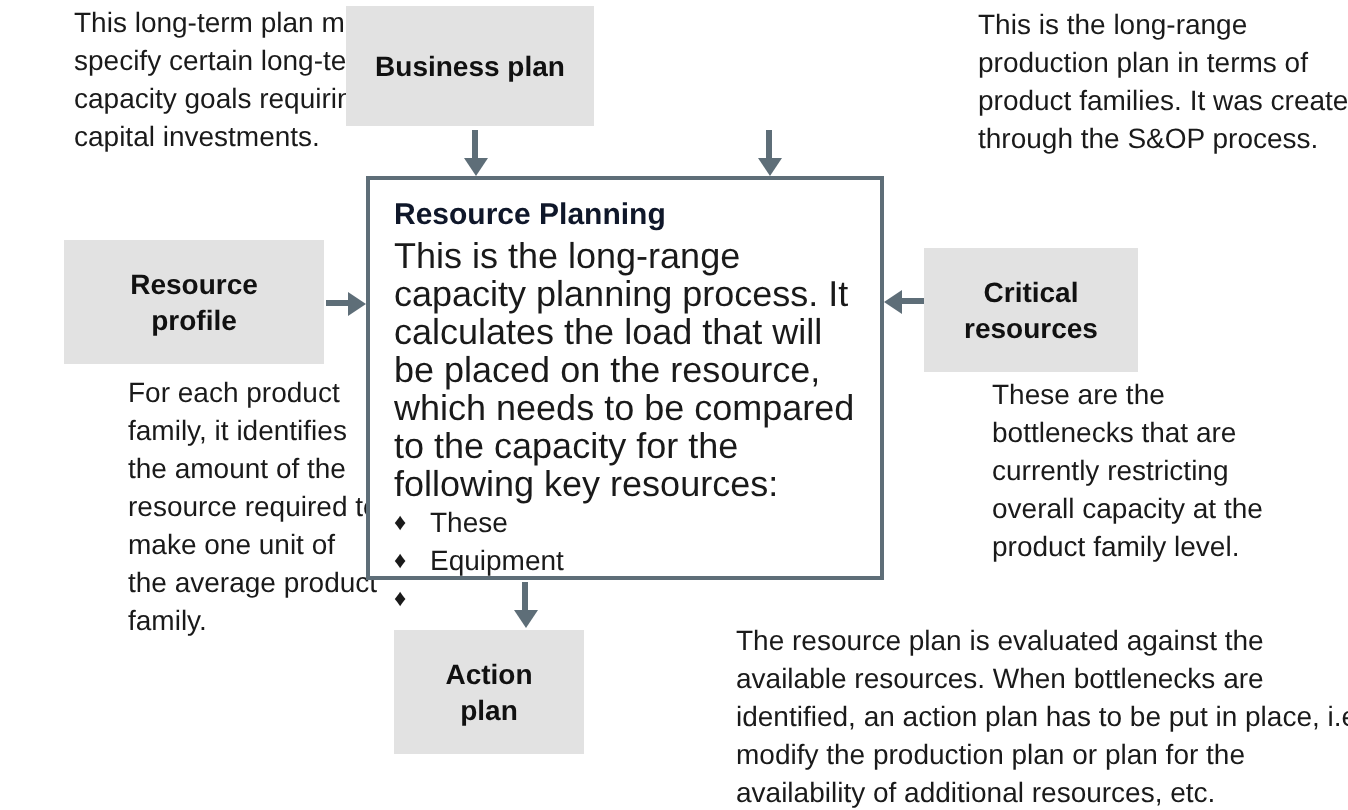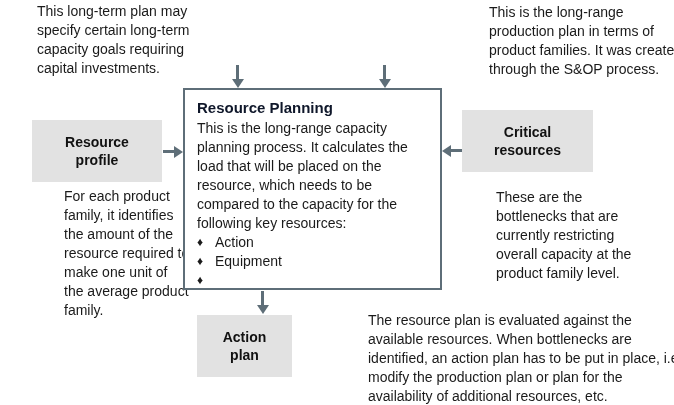--- a/index.html
+++ b/index.html
@@ -40,21 +40,21 @@
   }
   .gbox .lbl {
     font-weight: bold;
     font-size: 14px;
     line-height: 18px;
     color: #111;
   }
   #box-business      { left: 173px; top: 3px;   width: 124px; height: 60px; }
   #box-production    { left: 322px; top: 3px;   width: 123px; height: 60px; }
   #box-resource-profile { left: 32px;  top: 120px; width: 130px; height: 62px; }
-  #box-critical      { left: 462px; top: 110px; width: 131px; height: 62px; }
+  #box-critical      { left: 462px; top: 124px; width: 107px; height: 62px; }
   #box-action        { left: 197px; top: 315px; width: 95px;  height: 62px; }
   #box-production .lbl       { width: 90px; }
   #box-resource-profile .lbl { width: 85px; }
   #box-critical .lbl         { width: 95px; }
   #box-action .lbl           { width: 60px; }
   
   #center-box {
     position: absolute;
     left: 183px; top: 88px;
     width: 259px; height: 202px;
@@ -63,21 +63,21 @@
     padding: 8px 10px 0 12px;
   }
   #center-box .title {
     font-weight: bold;
     font-size: 15px;
     line-height: 19px;
     margin-bottom: 2px;
     color: #0f172a;
   }
   #center-box .body {
-    font-size: 14px;
+    font-size: 18px;
     line-height: 19px;
   }
   .bullet-row {
     display: flex;
     font-size: 14px;
     line-height: 19px;
   }
   .bullet-row .glyph {
     width: 18px;
     flex: 0 0 18px;
@@ -112,20 +112,23 @@
 <body>
 
 <div id="canvas">
 
   <div class="note" id="note-business">This long-term plan may specify certain long-term capacity goals requiring capital investments.</div>
   <div class="note" id="note-production">This is the long-range production plan in terms of product families. It was created through the S&amp;OP process.</div>
   <div class="note" id="note-resource-profile">For each product family, it identifies the amount of the resource required to make one unit of the average product family.</div>
   <div class="note" id="note-critical">These are the bottlenecks that are currently restricting overall capacity at the product family level.</div>
   <div class="note" id="note-action">The resource plan is evaluated against the available resources. When bottlenecks are identified, an action plan has to be put in place, i.e., modify the production plan or plan for the availability of additional resources, etc.</div>
 
+  <div class="gbox" id="box-business">
+    <div class="lbl">Business plan</div>
+  </div>
   <div class="gbox" id="box-resource-profile">
     <div class="lbl">Resource profile</div>
   </div>
   <div class="gbox" id="box-critical">
     <div class="lbl">Critical resources</div>
   </div>
   <div class="gbox" id="box-action">
     <div class="lbl">Action plan</div>
   </div>
 
@@ -148,21 +151,21 @@
   <div class="arrow-v" id="arrow-action">
     <div class="shaft"></div>
     <div class="head"></div>
   </div>
 
   <div id="center-box">
     <div class="title">Resource Planning</div>
     <div class="body">This is the long-range capacity planning process. It calculates the load that will be placed on the resource, which needs to be compared to the capacity for the following key resources:</div>
     <div class="bullet-row">
       <span class="glyph">♦</span>
-      <span>Action</span>
+      <span>These</span>
     </div>
     <div class="bullet-row">
       <span class="glyph">♦</span>
       <span>Equipment</span>
     </div>
     <div class="bullet-row">
       <span class="glyph">♦</span>
     </div>
   </div>
 

